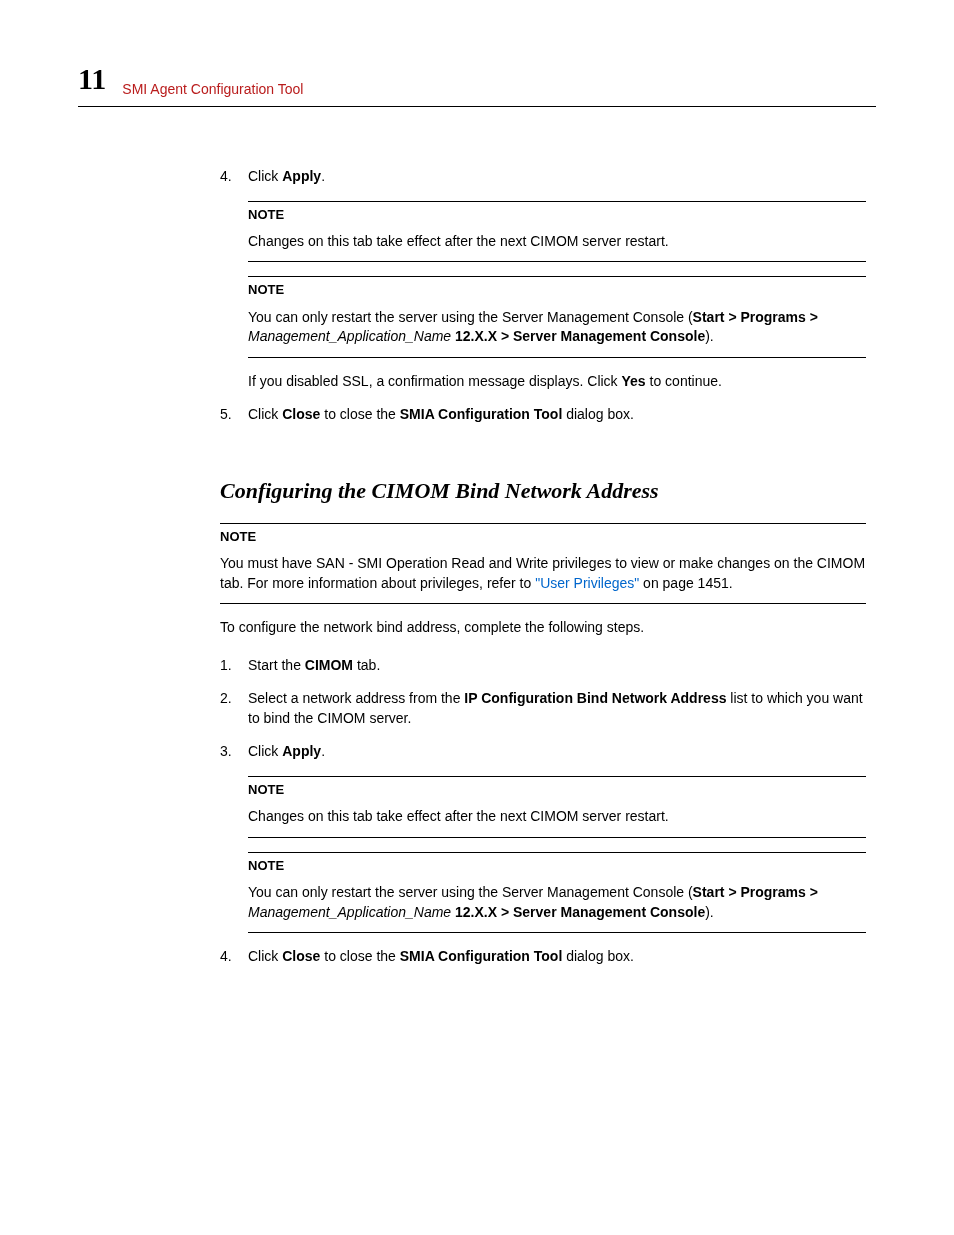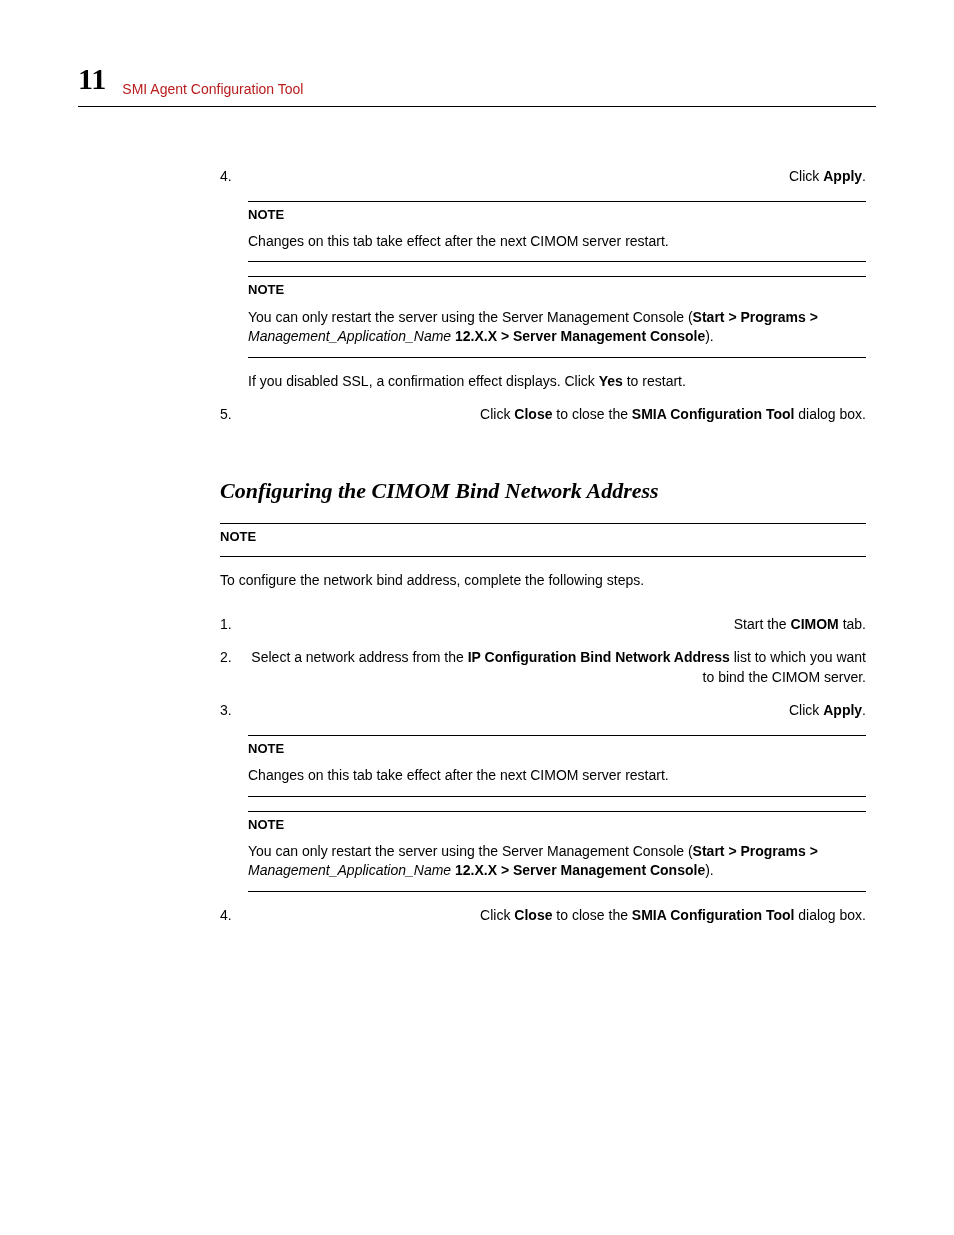--- a/index.html
+++ b/index.html
@@ -37,21 +37,20 @@
     .step {
       display: flex;
       margin-bottom: 14px;
     }
     .step-num {
       width: 28px;
       flex-shrink: 0;
     }
     .step-body {
       flex: 1;
-      text-align: right;
     }
     .notebox {
       margin-left: 28px;
       margin-top: 10px;
       margin-bottom: 14px;
     }
     .notebox hr, .notebox-nomargin hr {
       border: none;
       border-top: 1.5px solid #000;
       margin: 0;
@@ -77,21 +76,21 @@
       font-family: "Times New Roman", serif;
       font-style: italic;
       font-weight: bold;
       font-size: 22px;
       margin-top: 51px;
       margin-bottom: 16px;
       margin-left: 0;
     }
     .intro {
       margin-top: 14px;
-      margin-bottom: 24px;
+      margin-bottom: 18px;
     }
     .link {
       color: #0066cc;
     }
     .b { font-weight: bold; }
     .i { font-style: italic; }
     .section {
       margin-left: 0;
     }
     .step .indent-inner {
@@ -126,36 +125,39 @@
     <hr>
     <div class="note-label">NOTE</div>
     <div class="note-text">
       <span>You can only restart the server using the Server Management Console (</span><span class="b">Start &gt; Programs &gt;</span>
       <span class="i">Management_Application_Name</span><span class="b"> 12.X.X &gt; Server Management Console</span><span>).</span>
     </div>
     <hr style="margin-top:10px;">
   </div>
 
   <div class="indent">
-    <span>If you disabled SSL, a confirmation effect displays. Click </span><span class="b">Yes</span><span> to restart.</span>
+    <span>If you disabled SSL, a confirmation message displays. Click </span><span class="b">Yes</span><span> to continue.</span>
   </div>
 
   <div class="step">
     <div class="step-num">5.</div>
     <div class="step-body">
       <span>Click </span><span class="b">Close</span><span> to close the </span><span class="b">SMIA Configuration Tool</span><span> dialog box.</span>
     </div>
   </div>
 
   <div class="section">
     <h2 class="section-title">Configuring the CIMOM Bind Network Address</h2>
 
     <div class="notebox-nomargin">
       <hr>
       <div class="note-label">NOTE</div>
+      <div class="note-text">
+        <span>You must have SAN - SMI Operation Read and Write privileges to view or make changes on the CIMOM tab. For more information about privileges, refer to </span><span class="link">"User Privileges"</span><span> on page 1451.</span>
+      </div>
       <hr style="margin-top:10px;">
     </div>
 
     <div class="intro">To configure the network bind address, complete the following steps.</div>
 
     <div class="step">
       <div class="step-num">1.</div>
       <div class="step-body">
         <span>Start the </span><span class="b">CIMOM</span><span> tab.</span>
       </div>

